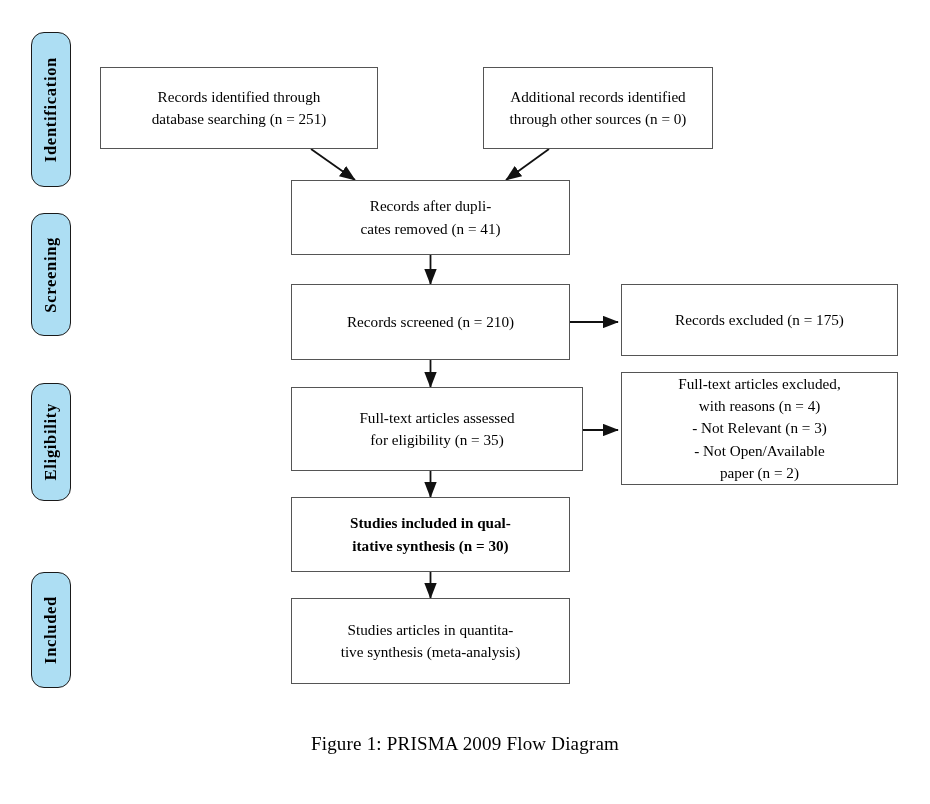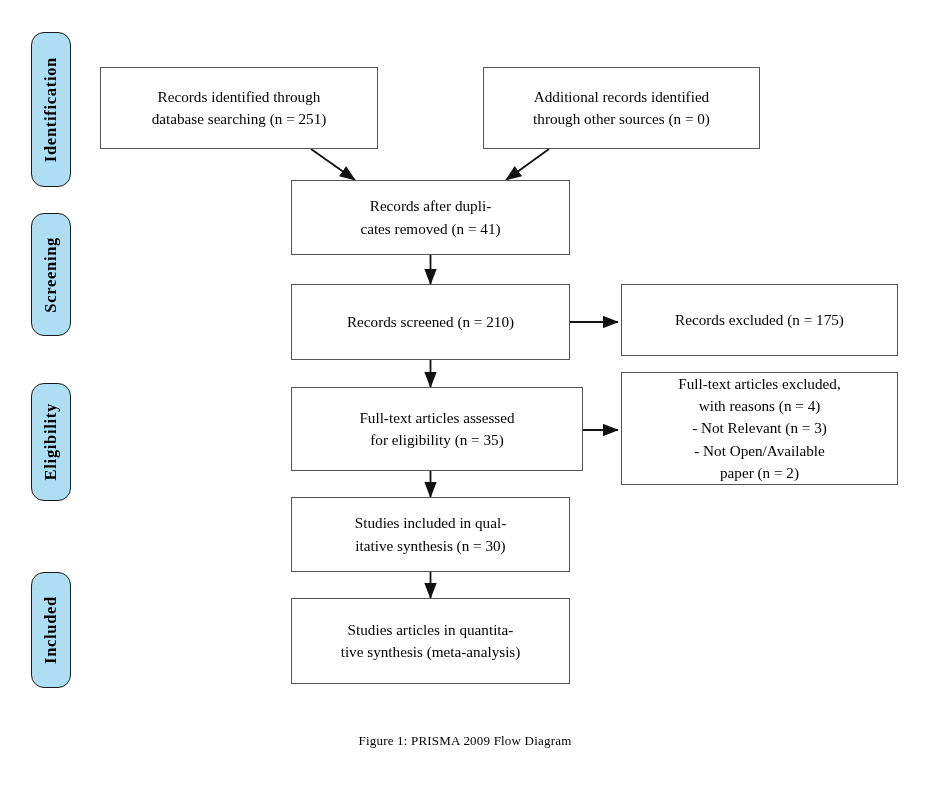--- a/index.html
+++ b/index.html
@@ -74,21 +74,21 @@
   }
 
   
   #figure-caption {
     position: absolute;
     left: 0;
     top: 733px;
     width: 930px;
     text-align: center;
     font-family: "Liberation Serif", "DejaVu Serif", serif;
-    font-size: 13px;
+    font-size: 19px;
     color: #000000;
     letter-spacing: 0.2px;
   }
 </style>
 </head>
 <body>
 
 <div id="figure-root">
 
   <div class="stage-badge" style="left:31px; top:32px; width:40px; height:155px;">
@@ -129,21 +129,21 @@
     <line x1="430.5" y1="471" x2="430.5" y2="497" stroke="#111111" stroke-width="1.8" marker-end="url(#arrowhead)"></line>
 
     <line x1="430.5" y1="572" x2="430.5" y2="598" stroke="#111111" stroke-width="1.8" marker-end="url(#arrowhead)"></line>
   </svg>
 
   <div class="flow-box" style="left:100px; top:67px; width:278px; height:82px;">
     <span class="box-text">Records identified through
 database searching (n = 251)</span>
   </div>
 
-  <div class="flow-box" style="left:483px; top:67px; width:277px; height:82px;">
+  <div class="flow-box" style="left:483px; top:67px; width:230px; height:82px;">
     <span class="box-text">Additional records identified
 through other sources (n = 0)</span>
   </div>
 
   <div class="flow-box" style="left:291px; top:180px; width:279px; height:75px;">
     <span class="box-text">Records after dupli-
 cates removed (n = 41)</span>
   </div>
 
   <div class="flow-box" style="left:291px; top:284px; width:279px; height:76px;">
@@ -160,21 +160,21 @@
   </div>
 
   <div class="flow-box" style="left:621px; top:372px; width:277px; height:113px;">
     <span class="box-text">Full-text articles excluded,
 with reasons (n = 4)
 - Not Relevant (n = 3)
 - Not Open/Available
 paper (n = 2)</span>
   </div>
 
-  <div class="flow-box" style="left:291px; top:497px; width:279px; height:75px;">
+  <div class="flow-box" style="left:291px; top:497px; width:279px; height:75px;font-weight:bold;">
     <span class="box-text">Studies included in qual-
 itative synthesis (n = 30)</span>
   </div>
 
   <div class="flow-box" style="left:291px; top:598px; width:279px; height:86px;">
     <span class="box-text">Studies articles in quantita-
 tive synthesis (meta-analysis)</span>
   </div>
 
   <div id="figure-caption">Figure 1: PRISMA 2009 Flow Diagram</div>

